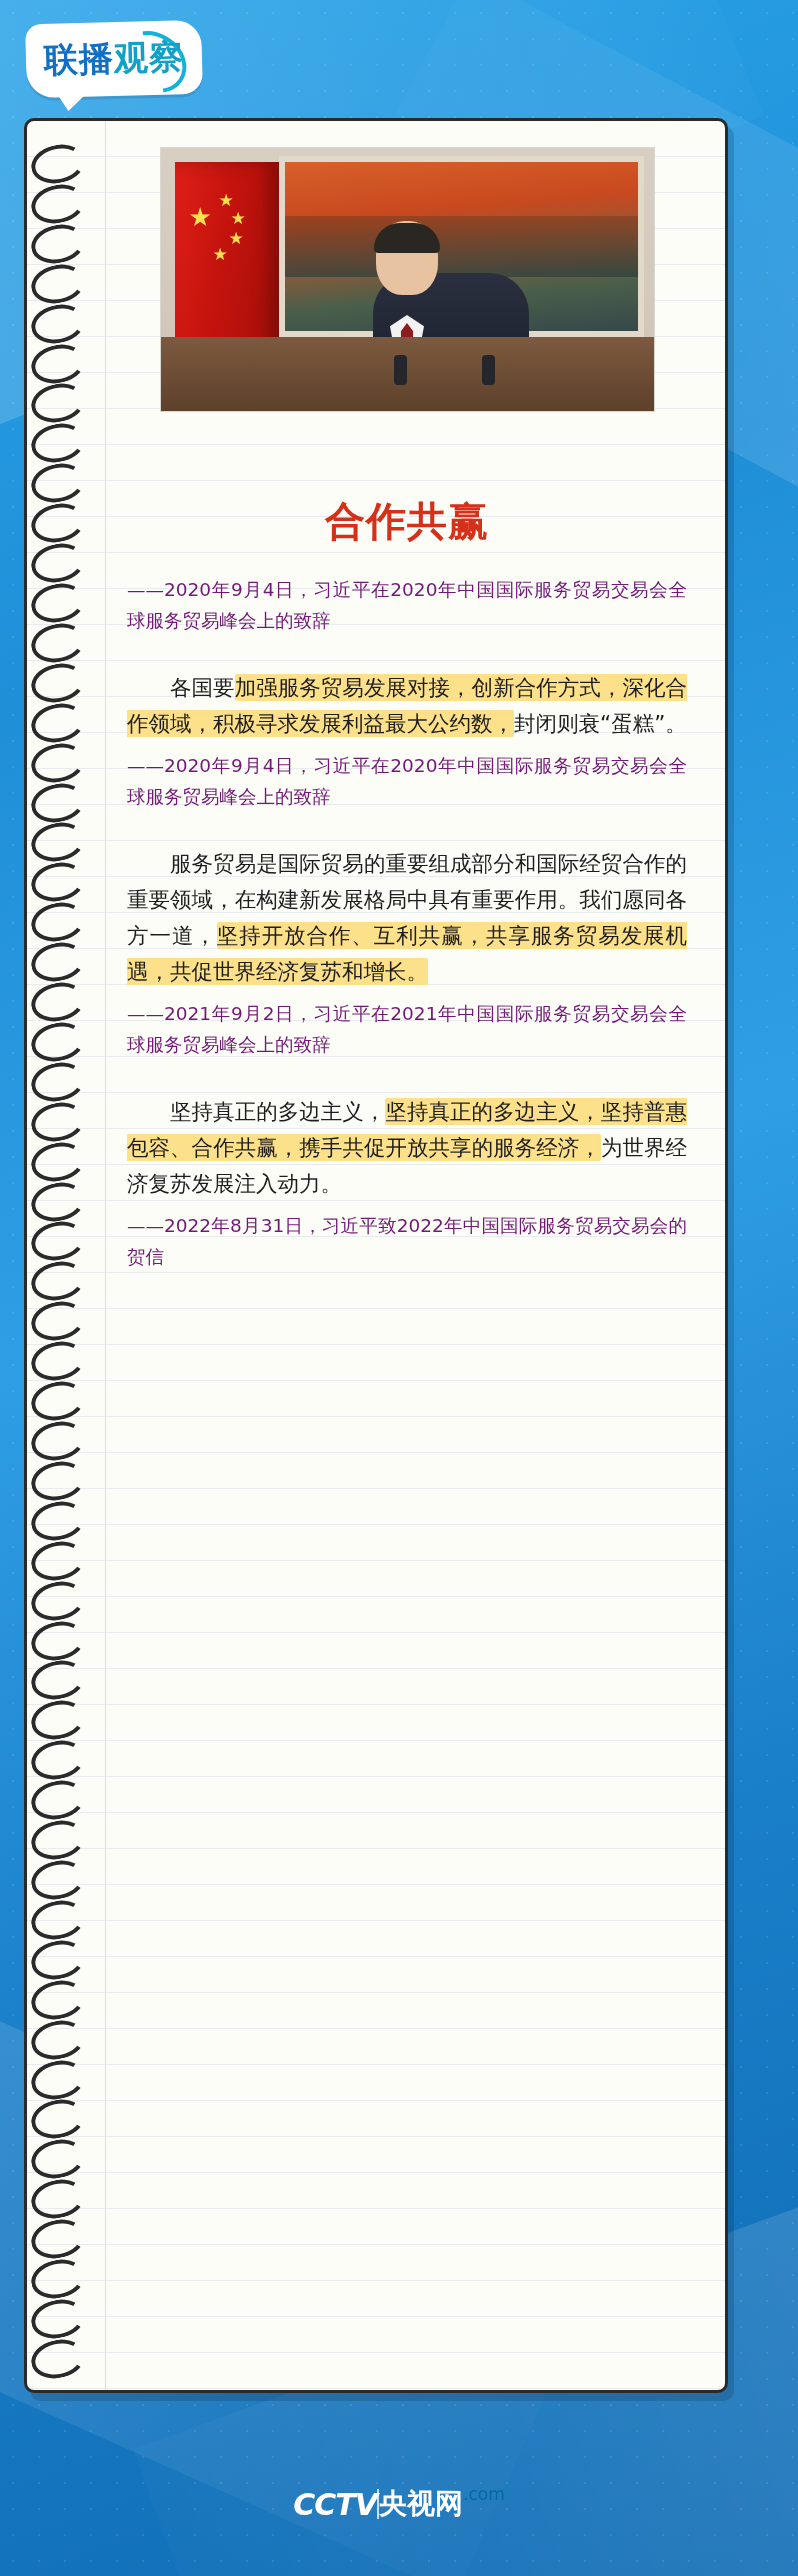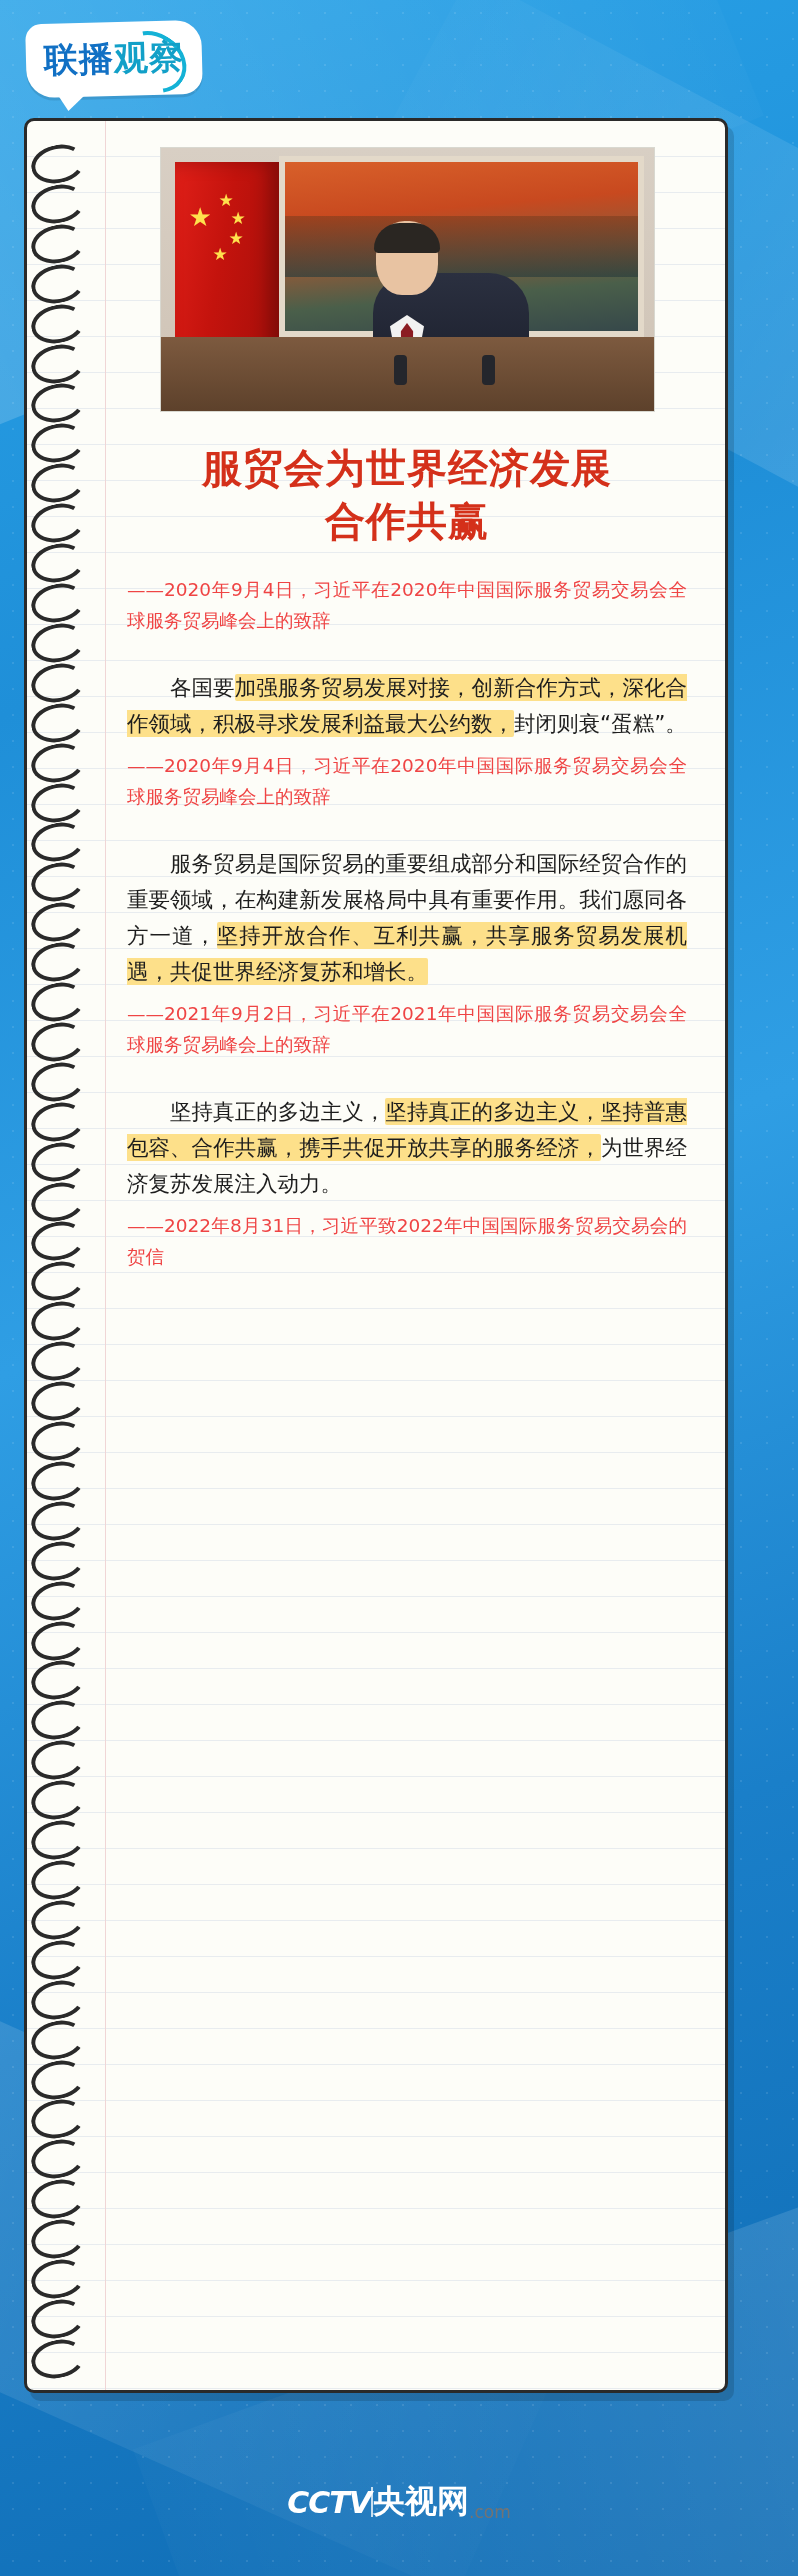--- a/index.html
+++ b/index.html
@@ -287,21 +287,21 @@
     background: #fde08a;
     padding: 1px 0;
     border-radius: 2px;
   }
 
   .source {
     margin: 8px 0 0 0;
     font-family: "DejaVu Sans", sans-serif;
     font-size: 18.5px;
     line-height: 31px;
-    color: #ef4444;
+    color: #701a75;
     text-align: justify;
   }
 
   .block { margin-top: 34px; }
   .block:first-of-type { margin-top: 26px; }
 
   
   .footer {
     position: absolute;
     bottom: 52px;
@@ -318,30 +318,30 @@
     font-style: italic;
     color: #ffffff;
     letter-spacing: -1px;
   }
   .cctv-divider {
     width: 2px; height: 30px;
     background: rgba(255,255,255,0.75);
   }
   .cctv-cn {
     font-family: "DejaVu Sans", sans-serif;
-    font-size: 32px;
+    font-size: 28px;
     font-weight: bold;
     color: #ffffff;
   }
   .cctv-com {
     font-family: "DejaVu Sans", sans-serif;
     font-size: 17px;
-    color: #737373;
+    color: #0369a1;
     align-self: flex-end;
-    margin-bottom: 2px;
+    margin-bottom: 20px;
   }
 </style>
 </head>
 <body>
 
 <div class="bg-shape bg-band-1"></div>
 <div class="bg-shape bg-band-2"></div>
 <div class="bg-shape bg-band-3"></div>
 <div class="bg-shape bg-band-4"></div>
 <div class="bg-dots"></div>
@@ -429,21 +429,21 @@
       <div class="shirt"></div>
       <div class="tie"></div>
       <div class="head"></div>
       <div class="hair"></div>
       <div class="desk"></div>
       <div class="mic m1"></div>
       <div class="mic m2"></div>
     </div>
 
     <h1 class="headline">
-      <span>服贸会为世界经济发展</span><br>
+      <br>
       <span>合作共赢</span>
     </h1>
 
     <div id="blocks">
         <div class="block">
           <p class="source">——2020年9月4日，习近平在2020年中国国际服务贸易交易会全球服务贸易峰会上的致辞</p>
         </div>
         <div class="block">
           <p class="para"><span>各国要</span><span class="hl">加强服务贸易发展对接，创新合作方式，深化合作领域，积极寻求发展利益最大公约数，</span><span>封闭则衰“蛋糕”。</span></p>
           <p class="source">——2020年9月4日，习近平在2020年中国国际服务贸易交易会全球服务贸易峰会上的致辞</p>

